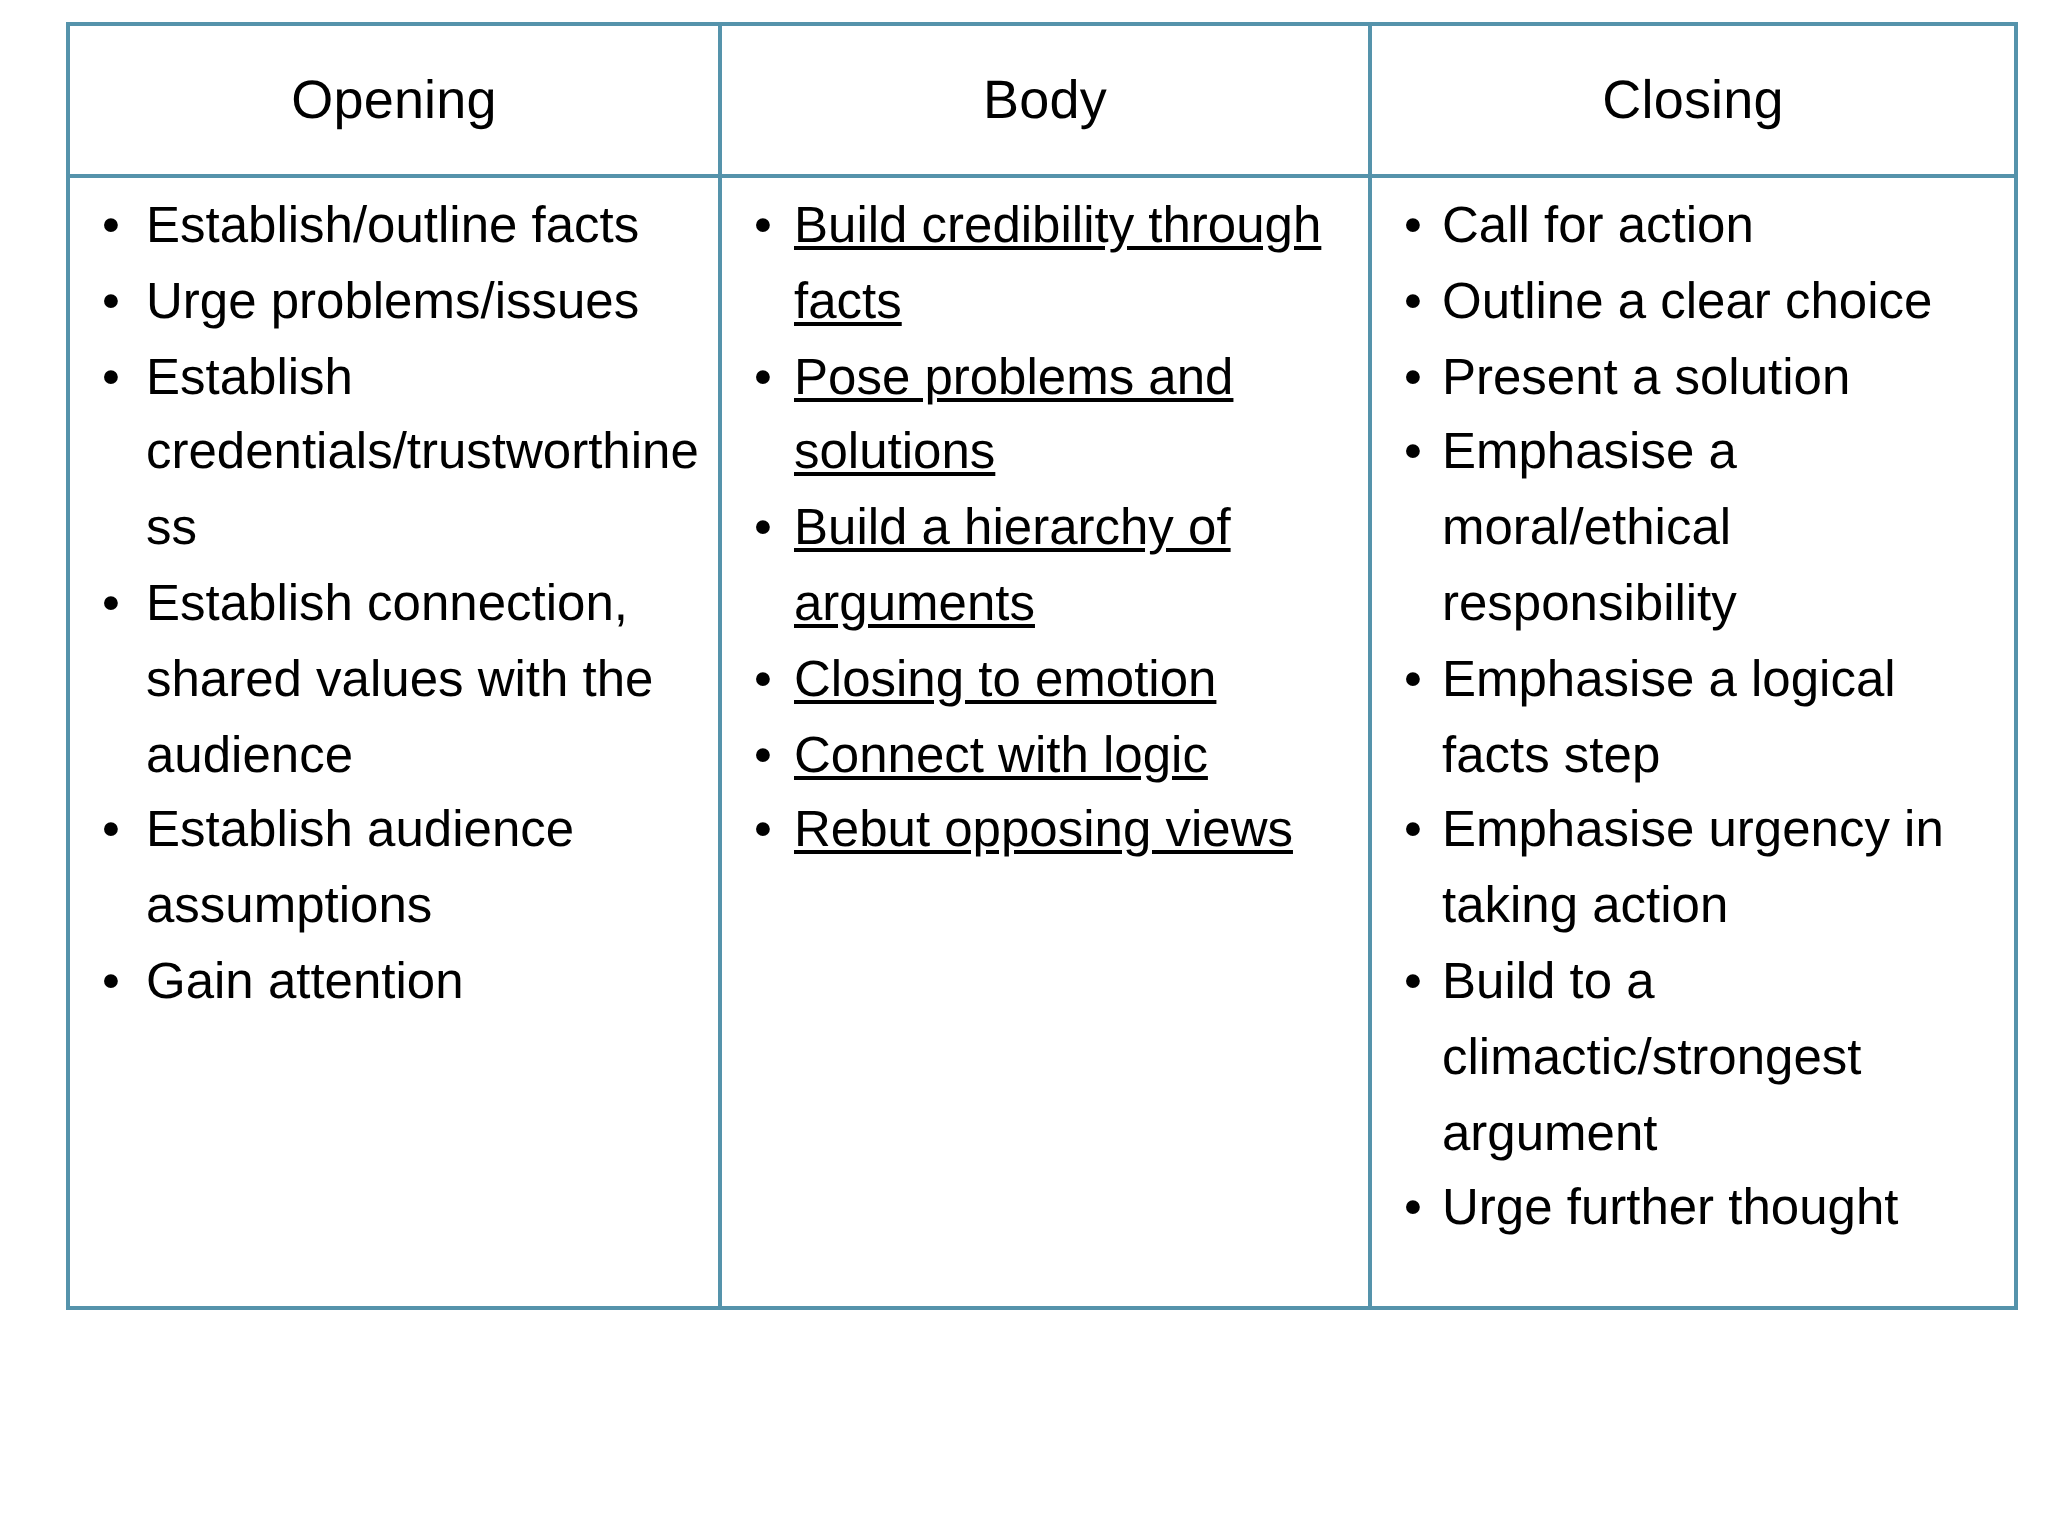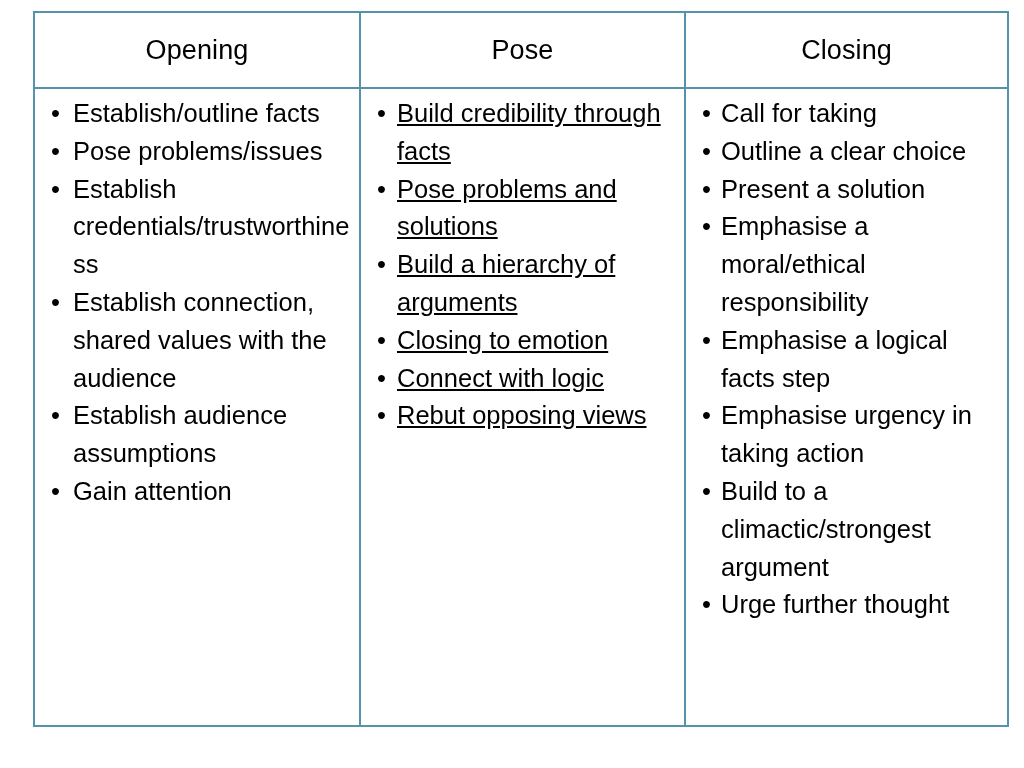--- a/index.html
+++ b/index.html
@@ -22,21 +22,21 @@
     height: 768px;
     background: #ffffff;
   }
 
   
   .speech-table {
     position: absolute;
     left: 33px;
     top: 11px;
     width: 974px;          
-    height: 716px;         
+    height: 644px;         
     border-collapse: collapse;
     table-layout: fixed;
     background: #ffffff;
   }
 
   .speech-table col.c1 { width: 326px; }
   .speech-table col.c2 { width: 325px; }
   .speech-table col.c3 { width: 323px; }
 
   .speech-table th,
@@ -108,53 +108,53 @@
   <table class="speech-table">
     <colgroup>
       <col class="c1">
       <col class="c2">
       <col class="c3">
     </colgroup>
 
     <thead>
       <tr>
         <th>Opening</th>
-        <th>Pose</th>
+        <th>Body</th>
         <th>Closing</th>
       </tr>
     </thead>
 
     <tbody>
       <tr>
 
         <td class="col-opening">
           <ul class="bullets">
             <li>Establish/outline facts</li>
-            <li>Pose problems/issues</li>
+            <li>Urge problems/issues</li>
             <li>Establish credentials/trustworthiness</li>
             <li>Establish connection, shared values with the audience</li>
             <li>Establish audience assumptions</li>
             <li>Gain attention</li>
           </ul>
         </td>
 
         <td class="col-body">
           <ul class="bullets">
             <li>Build credibility through facts</li>
             <li>Pose problems and solutions</li>
             <li>Build a hierarchy of arguments</li>
             <li>Closing to emotion</li>
             <li>Connect with logic</li>
             <li>Rebut opposing views</li>
           </ul>
         </td>
 
         <td class="col-closing">
           <ul class="bullets">
-            <li>Call for taking</li>
+            <li>Call for action</li>
             <li>Outline a clear choice</li>
             <li>Present a solution</li>
             <li>Emphasise a moral/ethical responsibility</li>
             <li>Emphasise a logical facts step</li>
             <li>Emphasise urgency in taking action</li>
             <li>Build to a climactic/strongest argument</li>
             <li>Urge further thought</li>
           </ul>
         </td>
 

